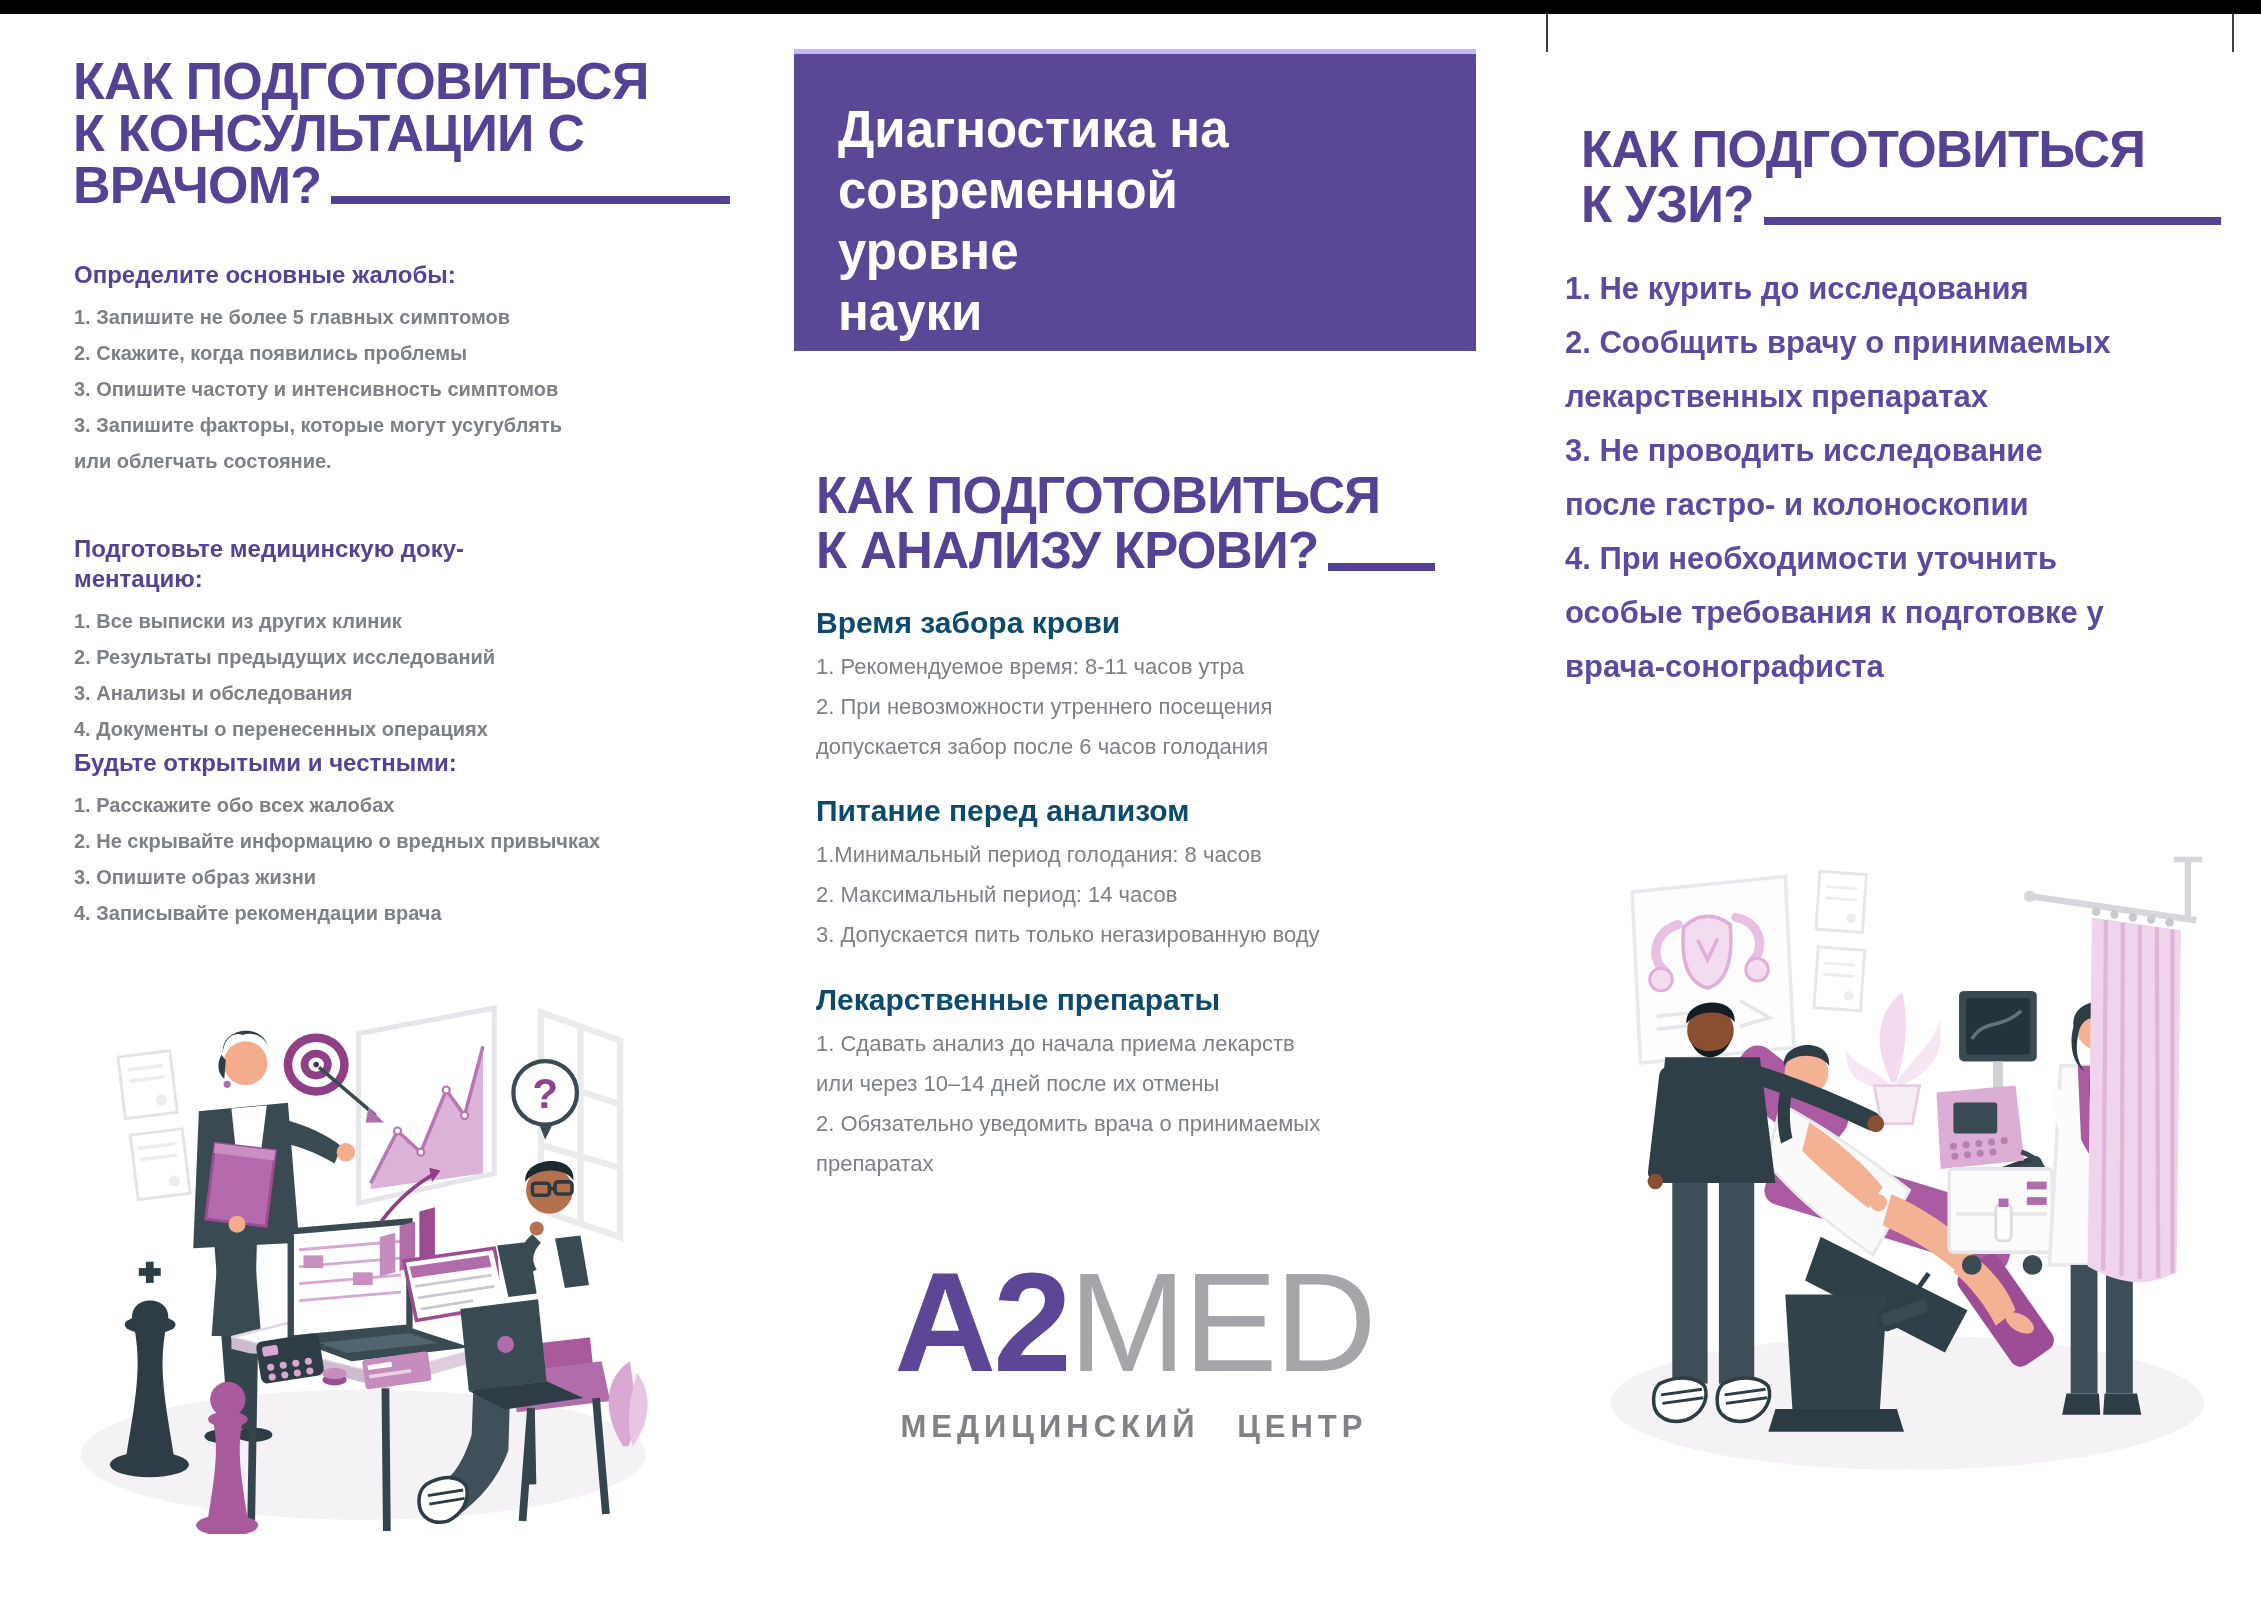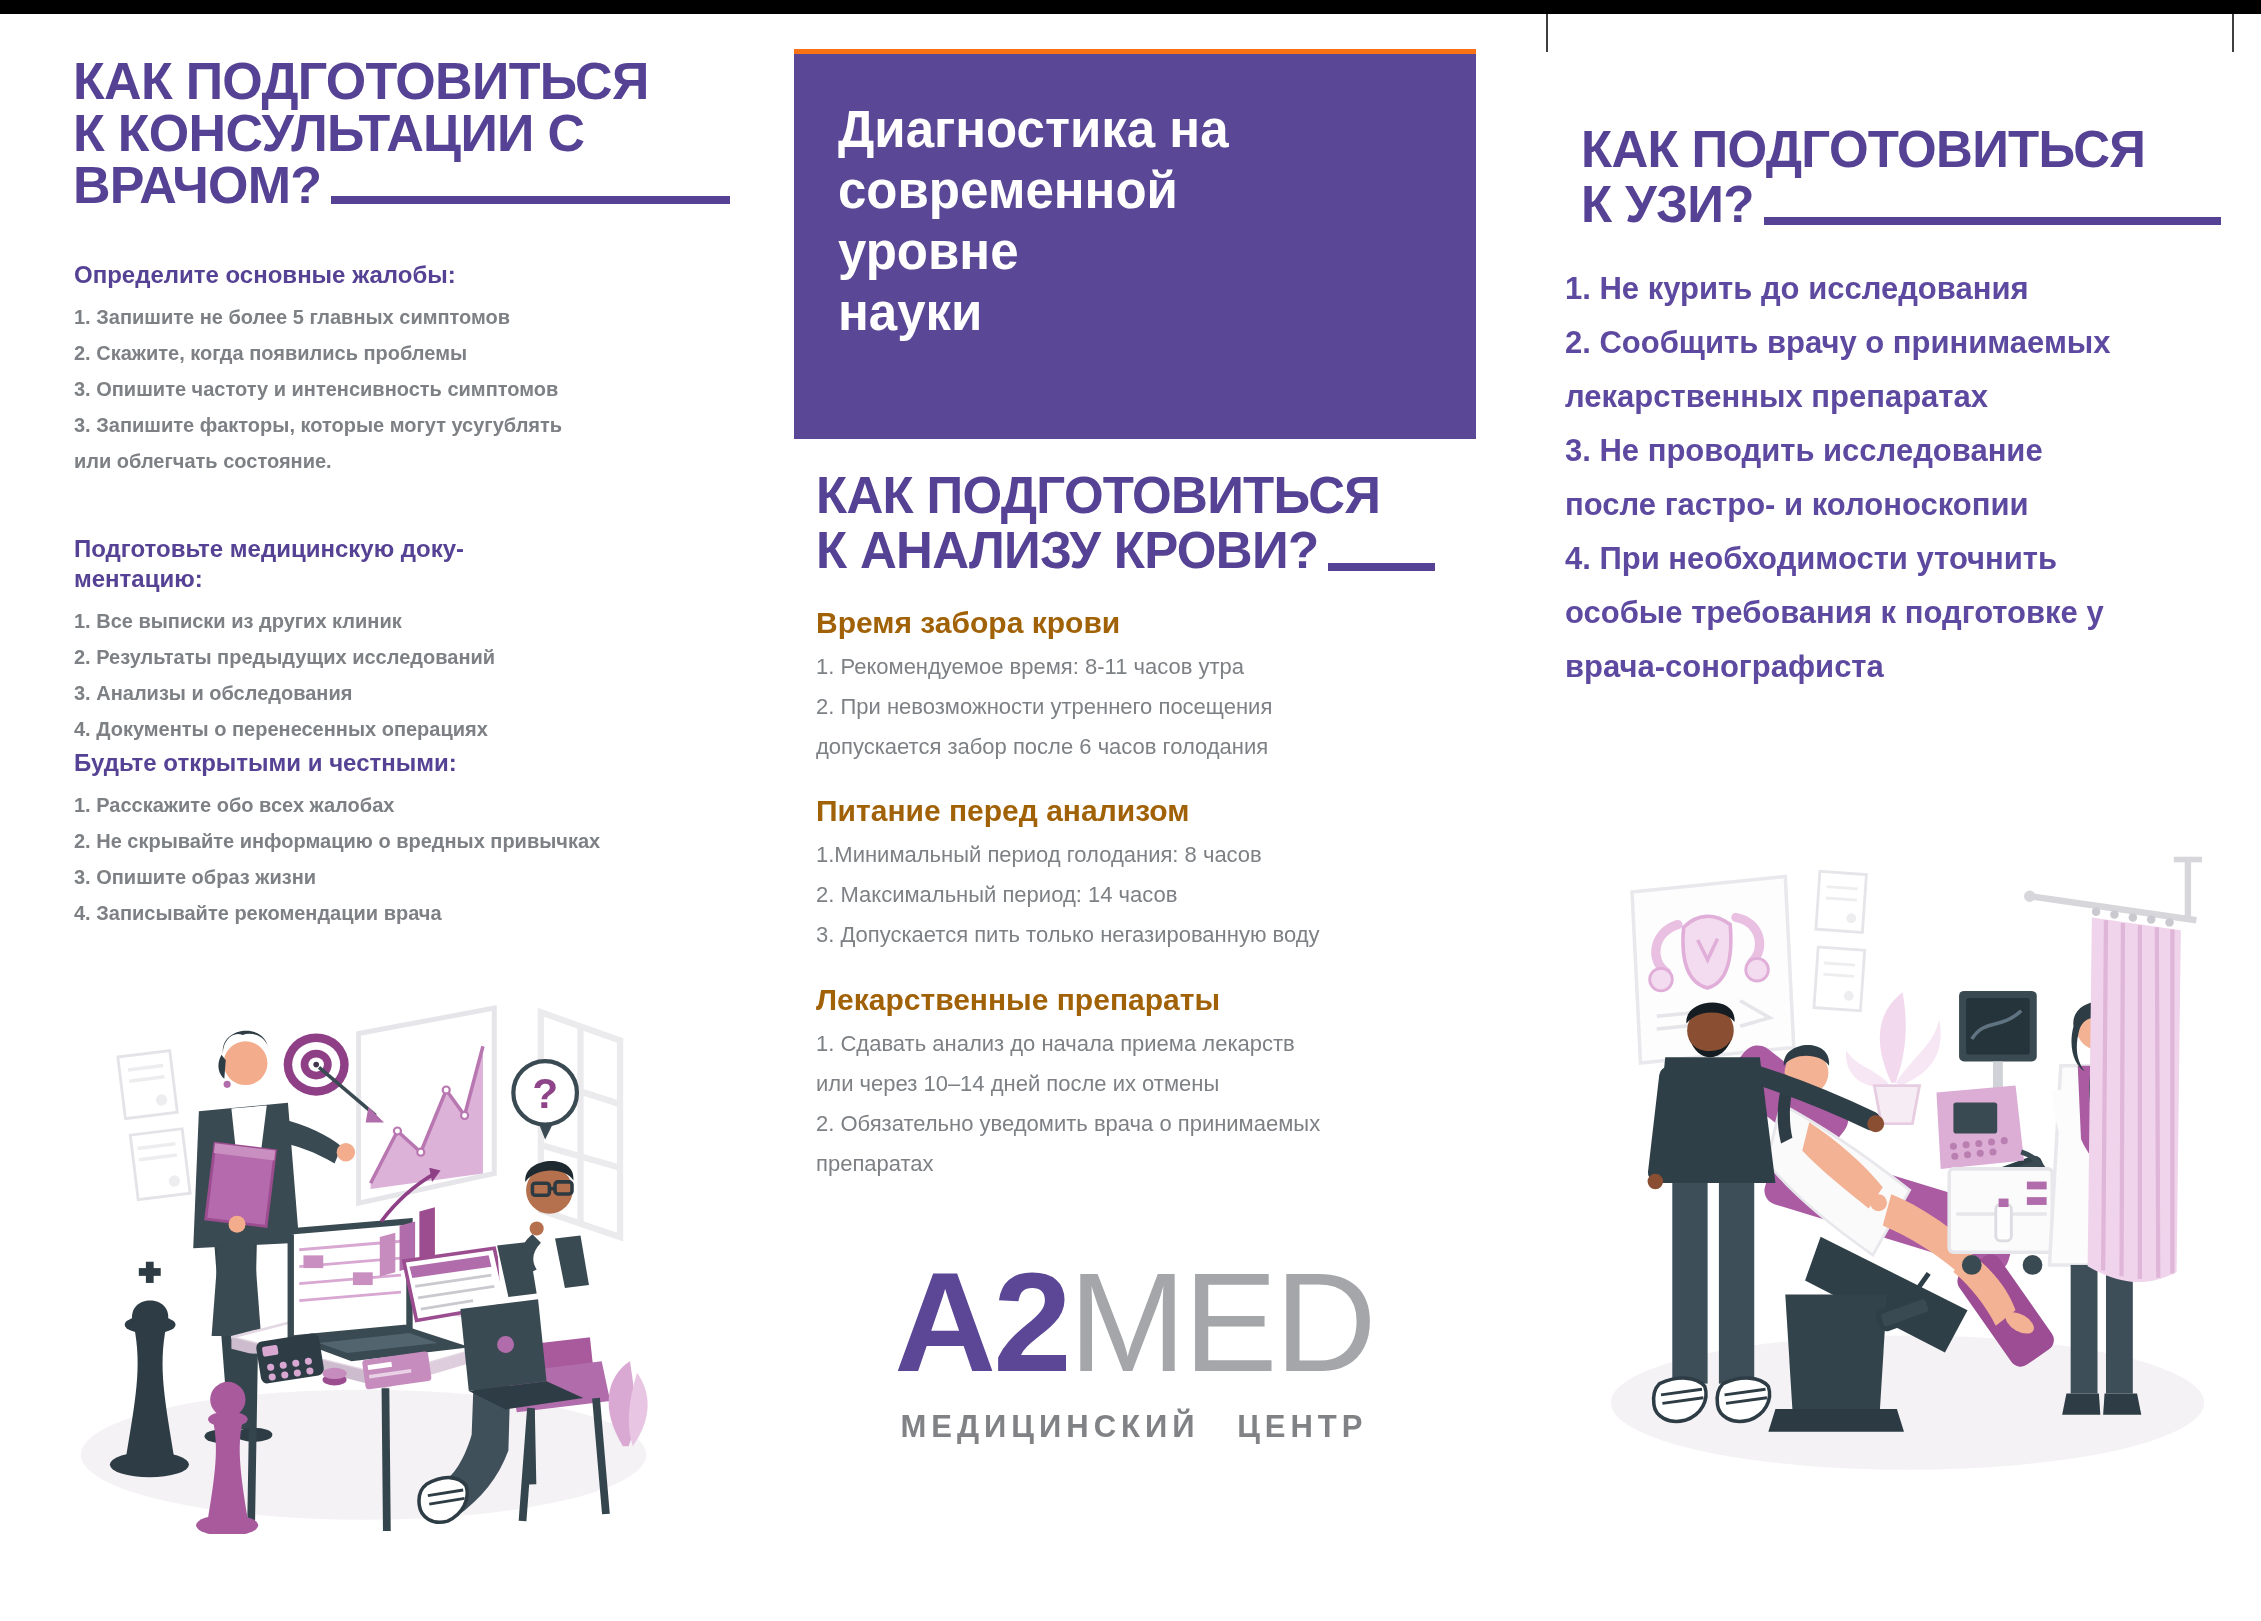--- a/index.html
+++ b/index.html
@@ -16,30 +16,30 @@
   .big-title{
     font-weight:bold;font-size:52px;line-height:52px;letter-spacing:-0.7px;
     color:#564294;
   }
   .title-line-flex{display:flex;align-items:flex-end;}
   .title-underline{flex:1;height:7.8px;background:#564294;margin:0 0 7px 10px;}
   .section-h{font-weight:bold;font-size:24px;line-height:30px;color:#564294;}
   .items{font-weight:bold;font-size:20px;line-height:36px;color:#7d8084;margin-top:8.5px;}
   
   #hero-box{
-    left:794px;top:49px;width:682px;height:390px;background:#5a4795;
-    border-top:5px solid #f97316;box-sizing:border-box;
+    left:794px;top:49px;width:682px;height:302px;background:#5a4795;
+    border-top:5px solid #c4b5fd;box-sizing:border-box;
     padding:45px 35px 0 44px;
   }
   #hero-box .hero-text{
     color:#ffffff;font-weight:bold;font-size:51px;line-height:61px;letter-spacing:0px;
   }
   .mid-title{font-weight:bold;font-size:51px;line-height:55px;letter-spacing:-0.7px;color:#564294;}
   .mid-underline{width:107px;height:7.8px;background:#564294;margin:0 0 7px 10px;}
-  .mid-section-h{font-weight:bold;font-size:30px;line-height:35px;color:#a16207;}
+  .mid-section-h{font-weight:bold;font-size:30px;line-height:35px;color:#0c4a6e;}
   .mid-items{font-weight:normal;font-size:22px;line-height:40px;color:#7d8084;margin-top:7px;}
   
   #logo-block{left:876px;top:1252px;width:516px;text-align:center;}
   #logo-word{font-size:141px;line-height:141px;letter-spacing:-2.8px;white-space:nowrap;}
   #logo-a2{font-weight:bold;color:#5b4796;}
   #logo-med{font-weight:normal;color:#a4a6a9;}
   #logo-sub{margin-top:15.5px;font-weight:bold;font-size:31px;color:#808285;
     letter-spacing:5px;word-spacing:24px;white-space:nowrap;}
   
   .right-list{font-weight:bold;font-size:31px;line-height:54px;color:#5d49a0;white-space:nowrap;}

